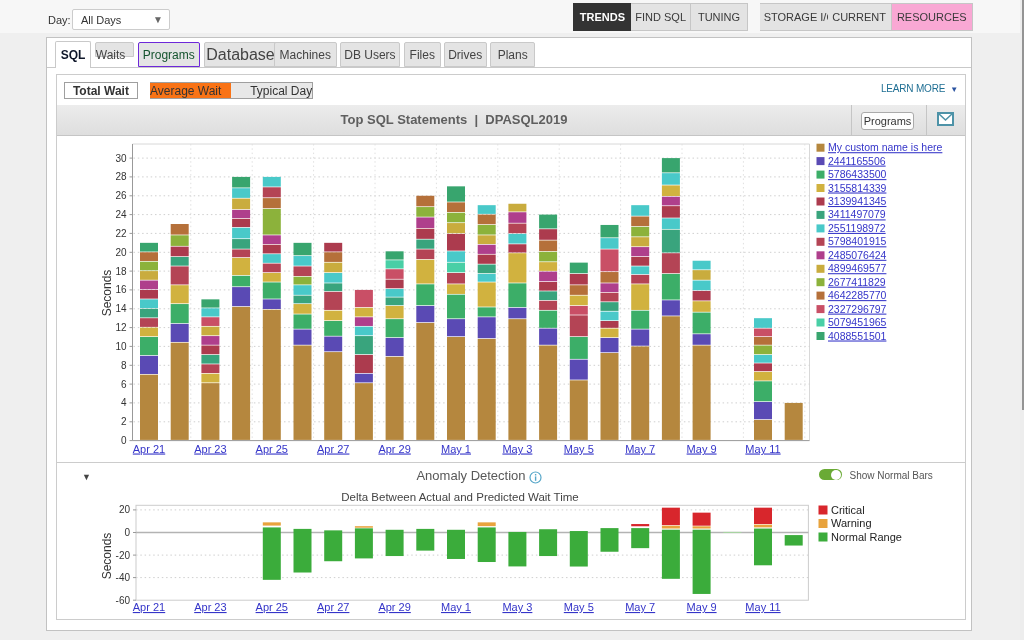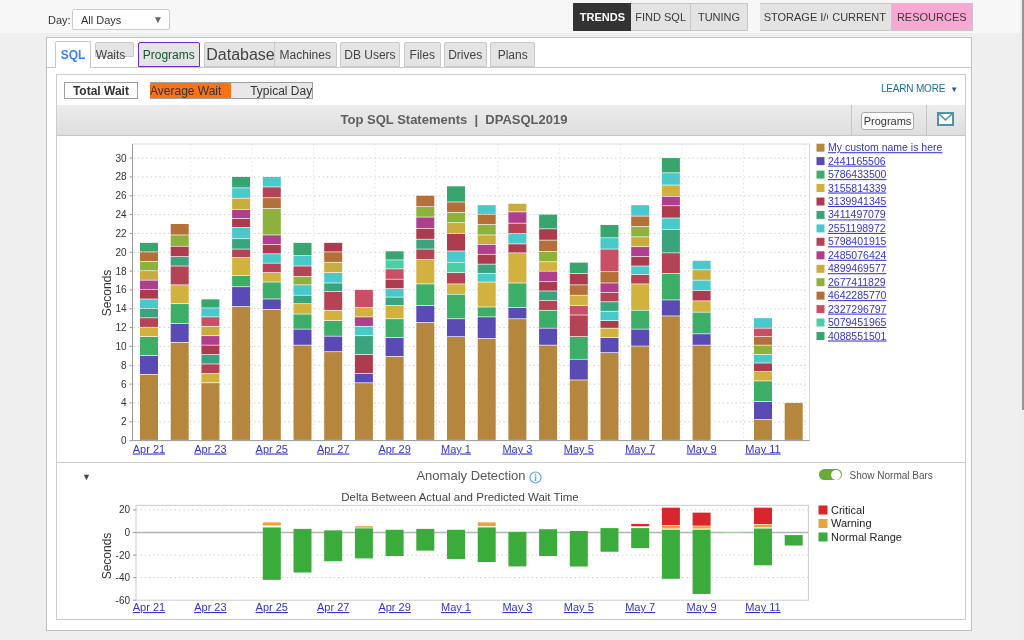--- a/index.html
+++ b/index.html
@@ -15,21 +15,21 @@
     <span style="position:absolute;right:6px;top:4px;font-size:10px;color:#666;">▼</span>
   </div>
 <div class="abs" style="left:573.4px;top:2.5px;width:58.0px;height:28px;background:#333333;color:#fff;font-size:11px;font-weight:bold;text-align:center;line-height:28px;white-space:nowrap;">TRENDS</div>
 <div class="abs" style="left:631.4px;top:2.5px;width:59.6px;height:28px;background:#e3e3e3;color:#3a3a3a;border:1px solid #c6c6c6;border-left:none;font-size:11px;text-align:center;line-height:27px;white-space:nowrap;">FIND SQL</div>
 <div class="abs" style="left:691.0px;top:2.5px;width:57.1px;height:28px;background:#e3e3e3;color:#3a3a3a;border:1px solid #c6c6c6;border-left:none;font-size:11px;text-align:center;line-height:27px;white-space:nowrap;">TUNING</div>
 <div class="abs" style="left:748.1px;top:2.5px;width:79.4px;height:28px;background:#e3e3e3;color:#3a3a3a;border:1px solid #c6c6c6;border-left:none;font-size:11px;text-align:center;line-height:27px;white-space:nowrap;margin-left:12px;">STORAGE I/O</div>
 <div class="abs" style="left:827.5px;top:2.5px;width:64.2px;height:28px;background:#e3e3e3;color:#3a3a3a;border:1px solid #c6c6c6;border-left:none;font-size:11px;text-align:center;line-height:27px;white-space:nowrap;">CURRENT</div>
 <div class="abs" style="left:891.7px;top:2.5px;width:81.1px;height:28px;background:#f9a8d4;color:#3a3a3a;border:1px solid #c6c6c6;border-left:none;font-size:11px;text-align:center;line-height:27px;white-space:nowrap;">RESOURCES</div>
 <div class="abs" style="left:46px;top:36.5px;width:926px;height:594px;background:#fff;border:1px solid #c2c2c2;"></div>
 <div class="abs" style="left:47px;top:66.5px;width:924px;height:1px;background:#c9c9c9;"></div>
-<div class="abs" style="left:55.2px;top:41px;width:35.6px;height:27px;background:#fff;border:1px solid #c9c9c9;border-bottom:none;border-radius:2px 2px 0 0;font-size:12px;font-weight:bold;color:#3b82f6;text-align:center;line-height:26px;z-index:3;">SQL</div>
+<div class="abs" style="left:55.2px;top:41px;width:35.6px;height:27px;background:#fff;border:1px solid #c9c9c9;border-bottom:none;border-radius:2px 2px 0 0;font-size:12px;font-weight:bold;color:#0f172a;text-align:center;line-height:26px;z-index:3;">SQL</div>
 <div class="abs" style="left:94.8px;top:42px;width:39.2px;height:15px;background:#e4e4e4;border:1px solid #c9c9c9;border-radius:2px 2px 0 0;font-size:12px;color:#444;text-align:left;line-height:24px;">Waits</div>
 <div class="abs" style="left:137.5px;top:42px;width:62.5px;height:25px;background:#e4e4e4;border:1px solid #6d28d9;border-radius:2px 2px 0 0;font-size:12px;color:#14532d;text-align:center;line-height:24px;">Programs</div>
 <div class="abs" style="left:203.5px;top:42px;width:82px;height:25px;background:#e4e4e4;border:1px solid #c9c9c9;border-radius:2px 2px 0 0;font-size:16px;color:#444;text-align:center;line-height:24px;">Databases</div>
 <div class="abs" style="left:273.5px;top:42px;width:63.5px;height:25px;background:#e4e4e4;border:1px solid #c9c9c9;border-radius:2px 2px 0 0;font-size:12px;color:#444;text-align:center;line-height:24px;">Machines</div>
 <div class="abs" style="left:339.5px;top:42px;width:60.9px;height:25px;background:#e4e4e4;border:1px solid #c9c9c9;border-radius:2px 2px 0 0;font-size:12px;color:#444;text-align:center;line-height:24px;">DB Users</div>
 <div class="abs" style="left:403.5px;top:42px;width:37.5px;height:25px;background:#e4e4e4;border:1px solid #c9c9c9;border-radius:2px 2px 0 0;font-size:12px;color:#444;text-align:center;line-height:24px;">Files</div>
 <div class="abs" style="left:443.6px;top:42px;width:43.1px;height:25px;background:#e4e4e4;border:1px solid #c9c9c9;border-radius:2px 2px 0 0;font-size:12px;color:#444;text-align:center;line-height:24px;">Drives</div>
 <div class="abs" style="left:489.8px;top:42px;width:45.7px;height:25px;background:#e4e4e4;border:1px solid #c9c9c9;border-radius:2px 2px 0 0;font-size:12px;color:#444;text-align:center;line-height:24px;">Plans</div>
 <div class="abs" style="left:56px;top:73.5px;width:910px;height:546.5px;background:#fff;border:1px solid #cccccc;"></div>
 <div class="abs" style="left:63.8px;top:81.5px;width:74.2px;height:15.5px;background:#fff;border:1px solid #9f9f9f;border-left:1px solid #9f9f9f;font-size:12px;font-weight:bold;color:#333;text-align:center;line-height:15px;padding-top:1px;height:17px;">Total Wait</div>

